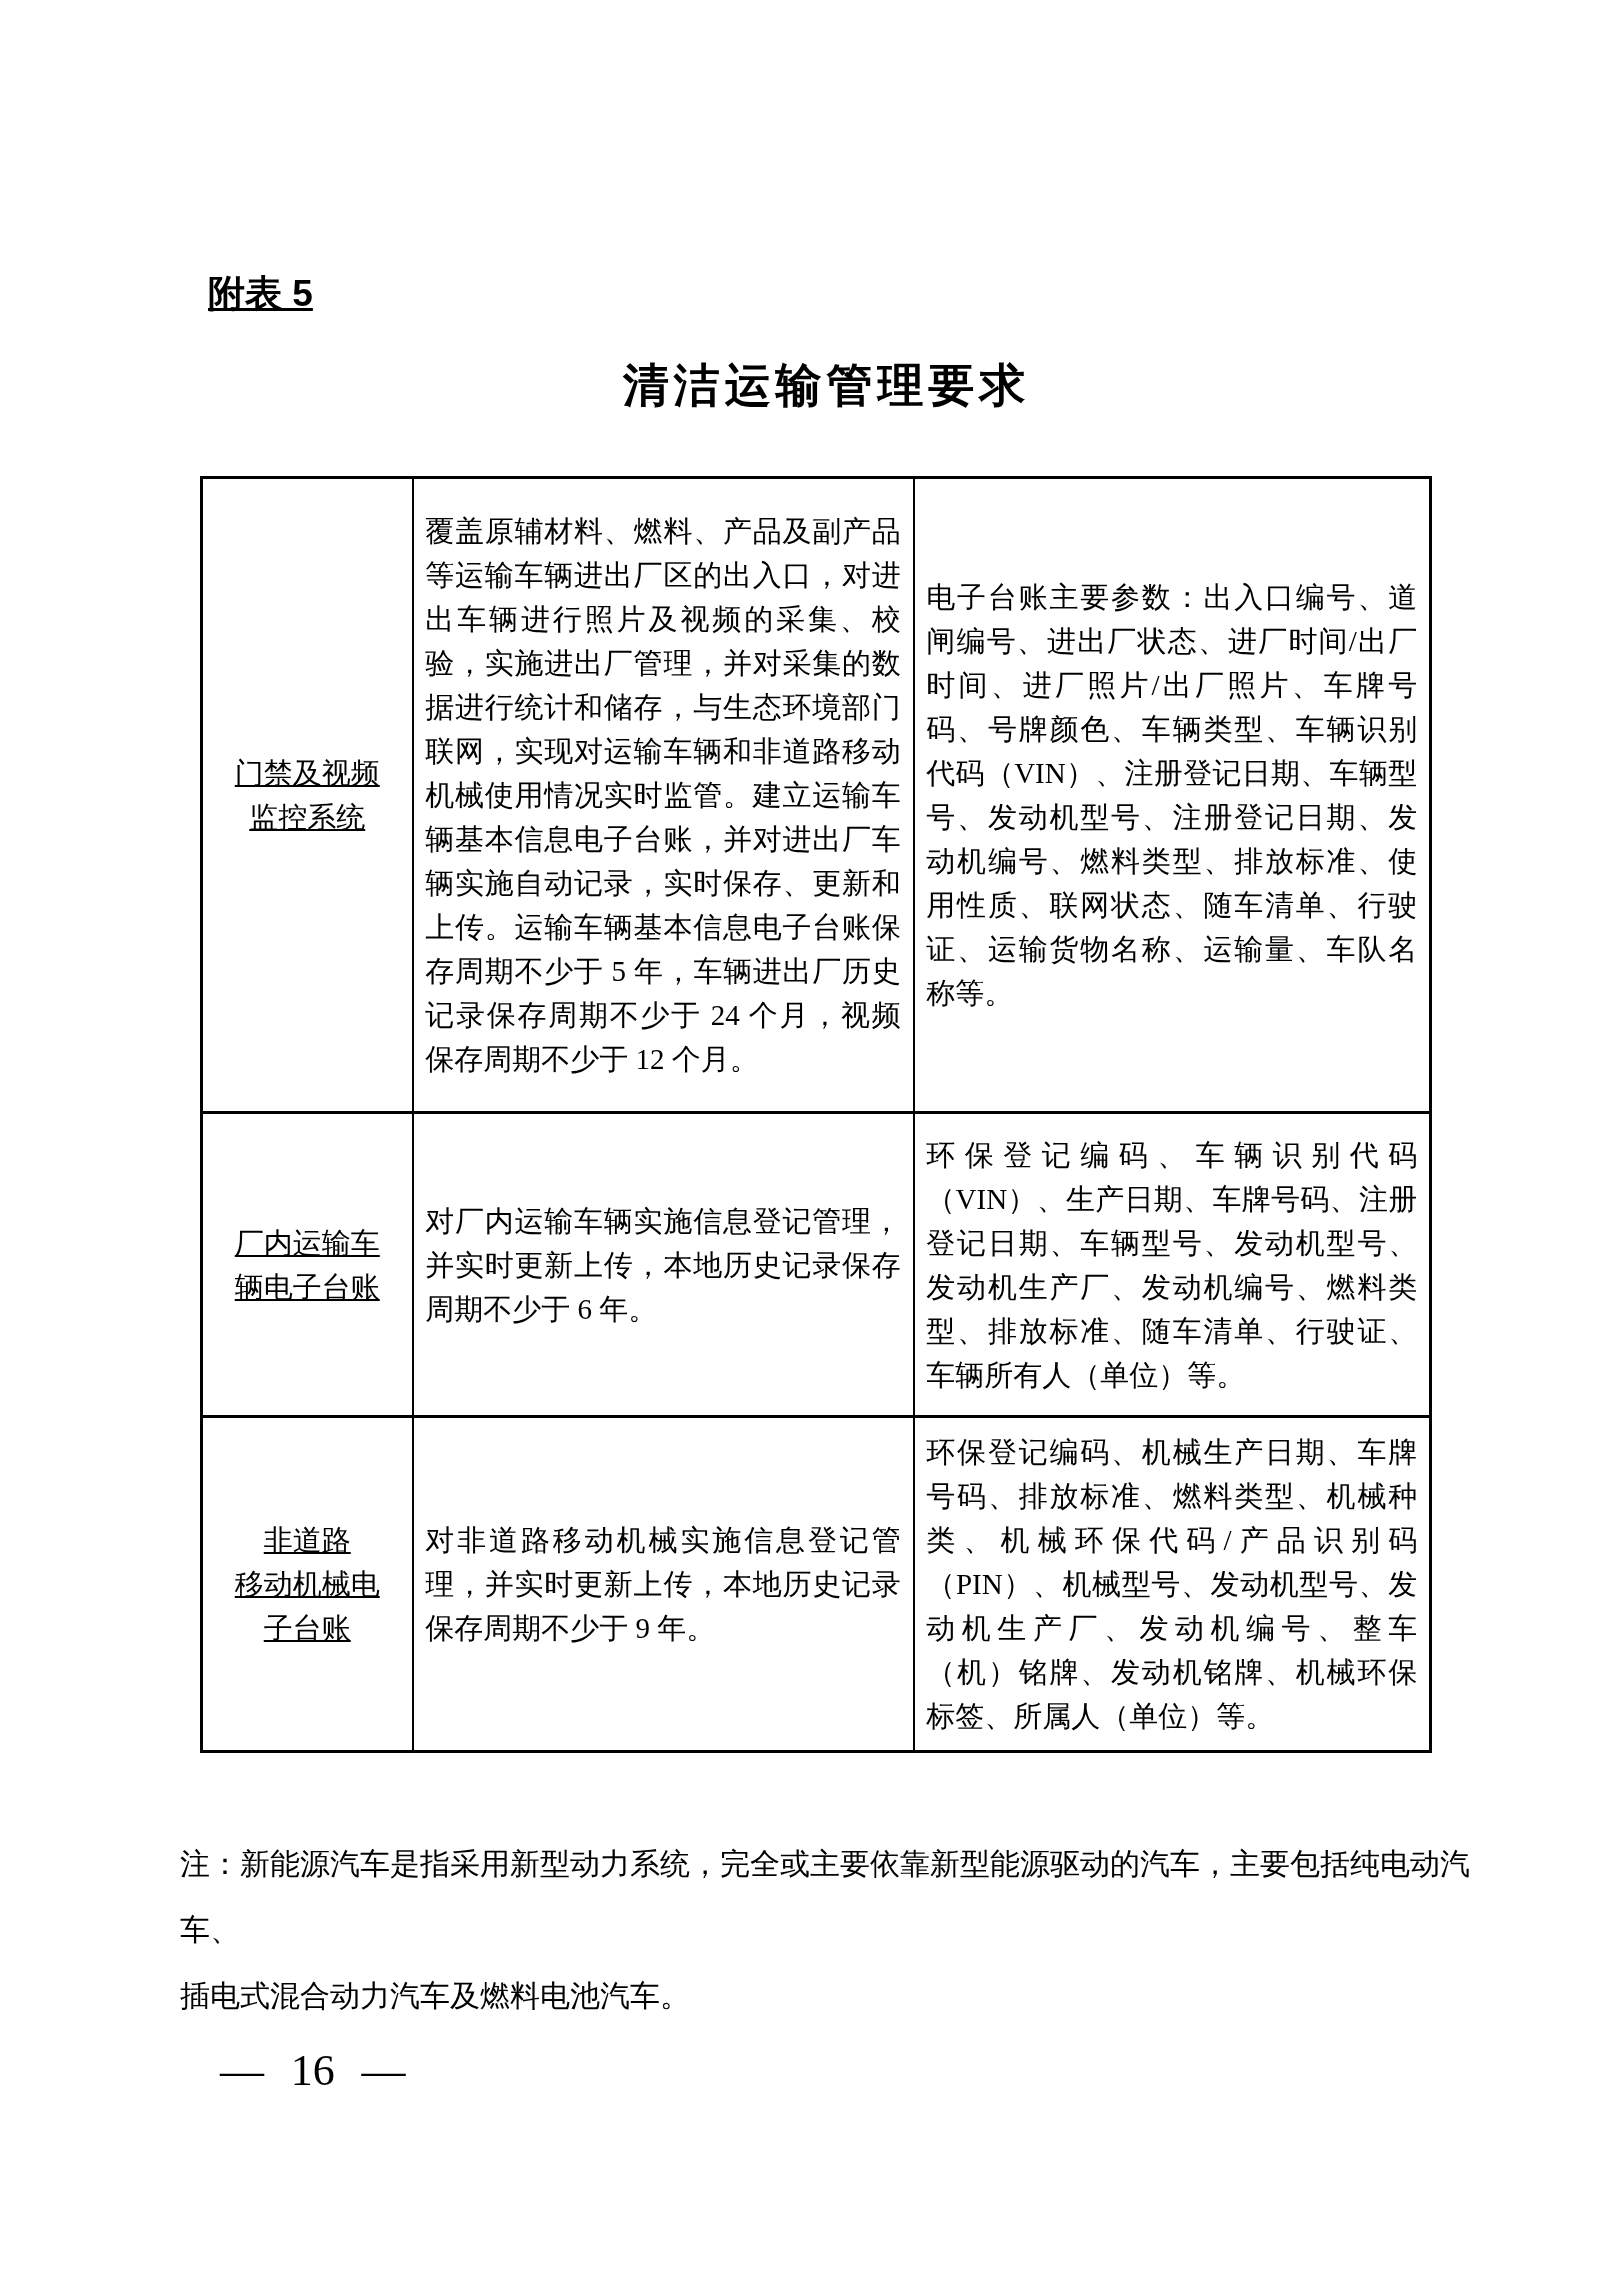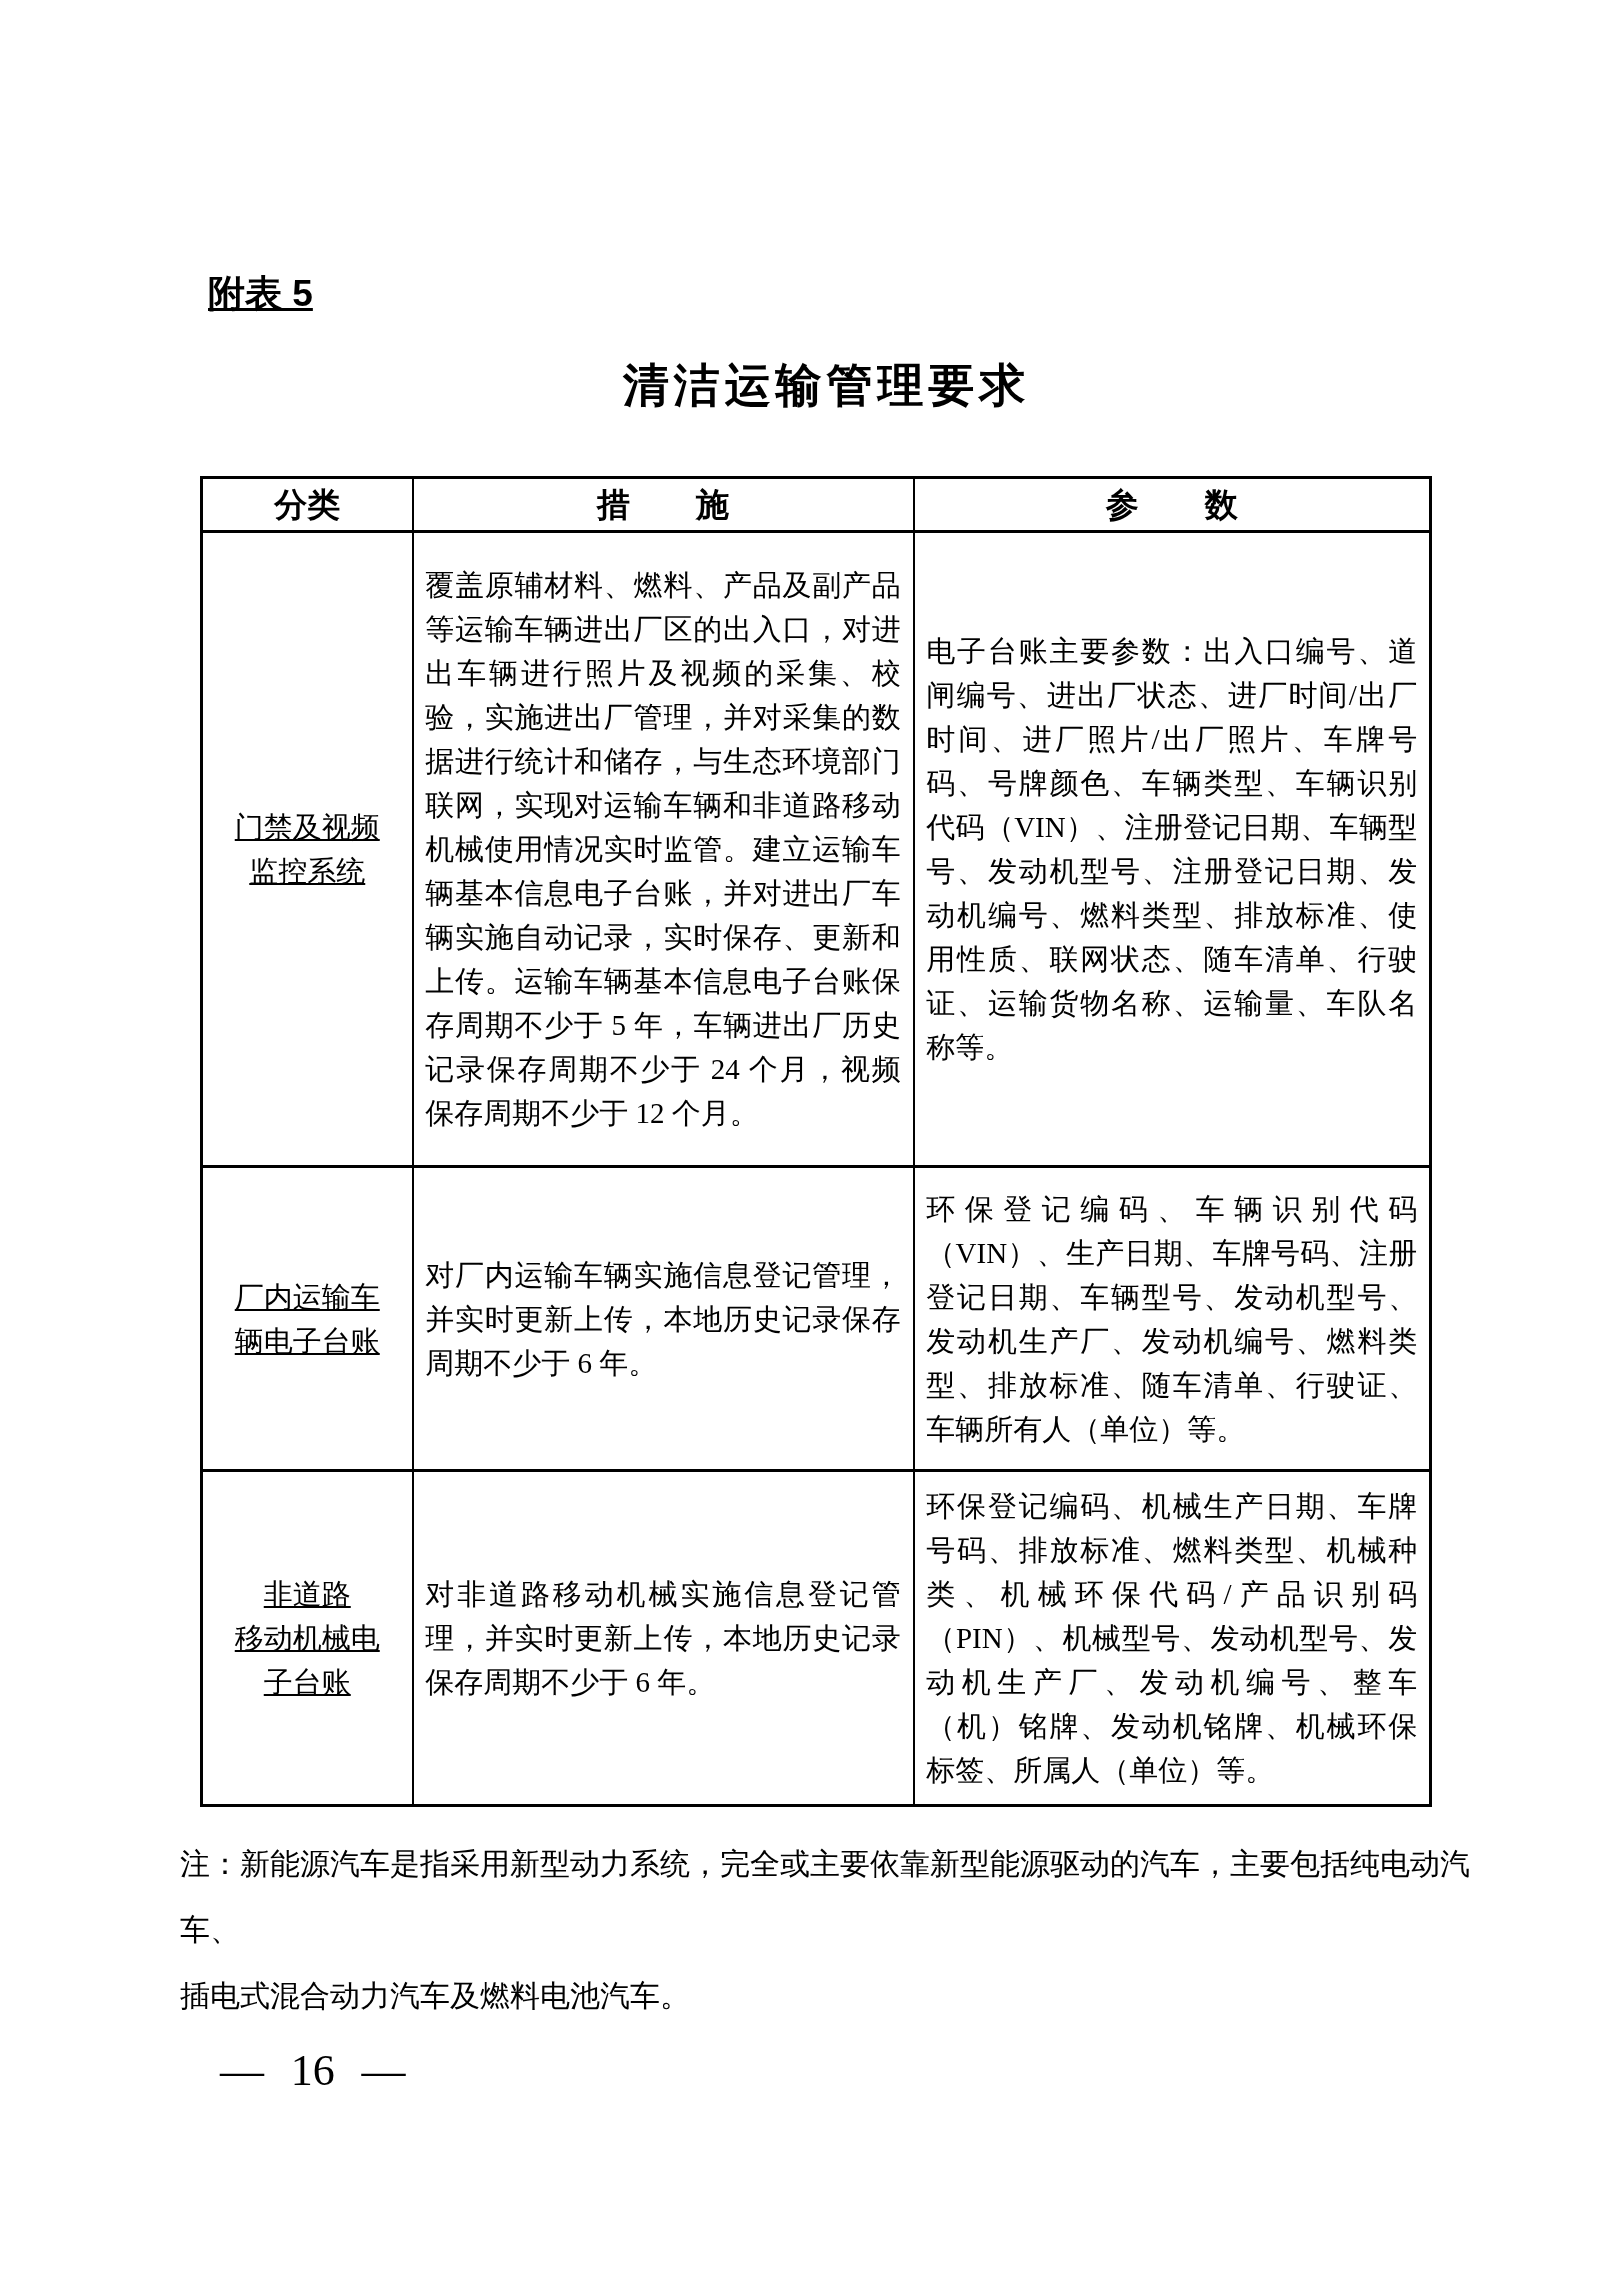--- a/index.html
+++ b/index.html
@@ -95,42 +95,37 @@
 
 <div class="doc-title">清洁运输管理要求</div>
 
 <table class="main-table">
   <colgroup>
     <col style="width:211px">
     <col style="width:501px">
     <col style="width:517px">
   </colgroup>
   <tbody>
-      <tr class="header-row">
-    <th>分类</th>
-    <th>措　　施</th>
-    <th>参　　数</th>
-  </tr>
   <tr class="row-1">
     <td class="cat-cell">门禁及视频
 监控系统</td>
     <td class="measure-cell">覆盖原辅材料、燃料、产品及副产品等运输车辆进出厂区的出入口，对进出车辆进行照片及视频的采集、校验，实施进出厂管理，并对采集的数据进行统计和储存，与生态环境部门联网，实现对运输车辆和非道路移动机械使用情况实时监管。建立运输车辆基本信息电子台账，并对进出厂车辆实施自动记录，实时保存、更新和上传。运输车辆基本信息电子台账保存周期不少于 5 年，车辆进出厂历史记录保存周期不少于 24 个月，视频保存周期不少于 12 个月。</td>
     <td class="param-cell">电子台账主要参数：出入口编号、道闸编号、进出厂状态、进厂时间/出厂时间、进厂照片/出厂照片、车牌号码、号牌颜色、车辆类型、车辆识别代码（VIN）、注册登记日期、车辆型号、发动机型号、注册登记日期、发动机编号、燃料类型、排放标准、使用性质、联网状态、随车清单、行驶证、运输货物名称、运输量、车队名称等。</td>
   </tr>
   <tr class="row-2">
     <td class="cat-cell">厂内运输车
 辆电子台账</td>
     <td class="measure-cell">对厂内运输车辆实施信息登记管理，并实时更新上传，本地历史记录保存周期不少于 6 年。</td>
     <td class="param-cell">环保登记编码、车辆识别代码（VIN）、生产日期、车牌号码、注册登记日期、车辆型号、发动机型号、发动机生产厂、发动机编号、燃料类型、排放标准、随车清单、行驶证、车辆所有人（单位）等。</td>
   </tr>
   <tr class="row-3">
     <td class="cat-cell">非道路
 移动机械电
 子台账</td>
-    <td class="measure-cell">对非道路移动机械实施信息登记管理，并实时更新上传，本地历史记录保存周期不少于 6 年。</td>
+    <td class="measure-cell">对非道路移动机械实施信息登记管理，并实时更新上传，本地历史记录保存周期不少于 9 年。</td>
     <td class="param-cell">环保登记编码、机械生产日期、车牌号码、排放标准、燃料类型、机械种类、机械环保代码/产品识别码（PIN）、机械型号、发动机型号、发动机生产厂、发动机编号、整车（机）铭牌、发动机铭牌、机械环保标签、所属人（单位）等。</td>
   </tr>
 </tbody>
   </table>
 
 <div class="note">注：新能源汽车是指采用新型动力系统，完全或主要依靠新型能源驱动的汽车，主要包括纯电动汽车、
 插电式混合动力汽车及燃料电池汽车。</div>
 
 <div class="page-number">— 16 —</div>
 

